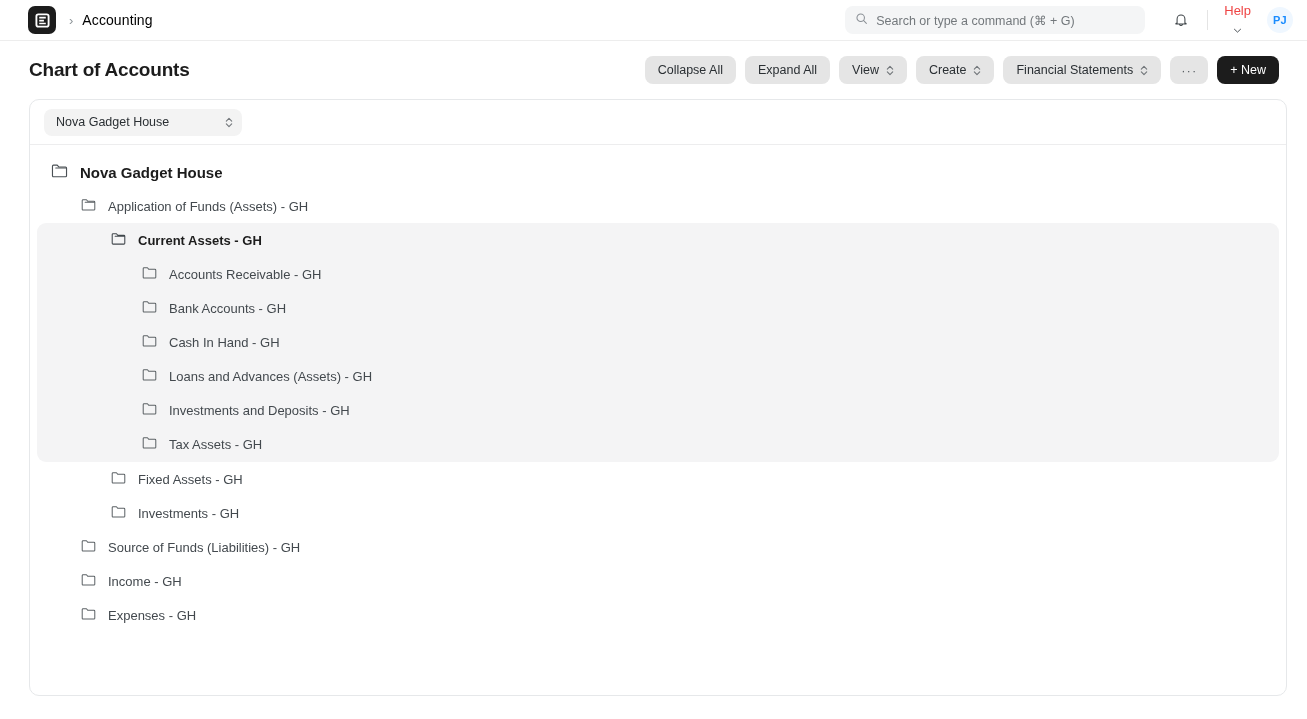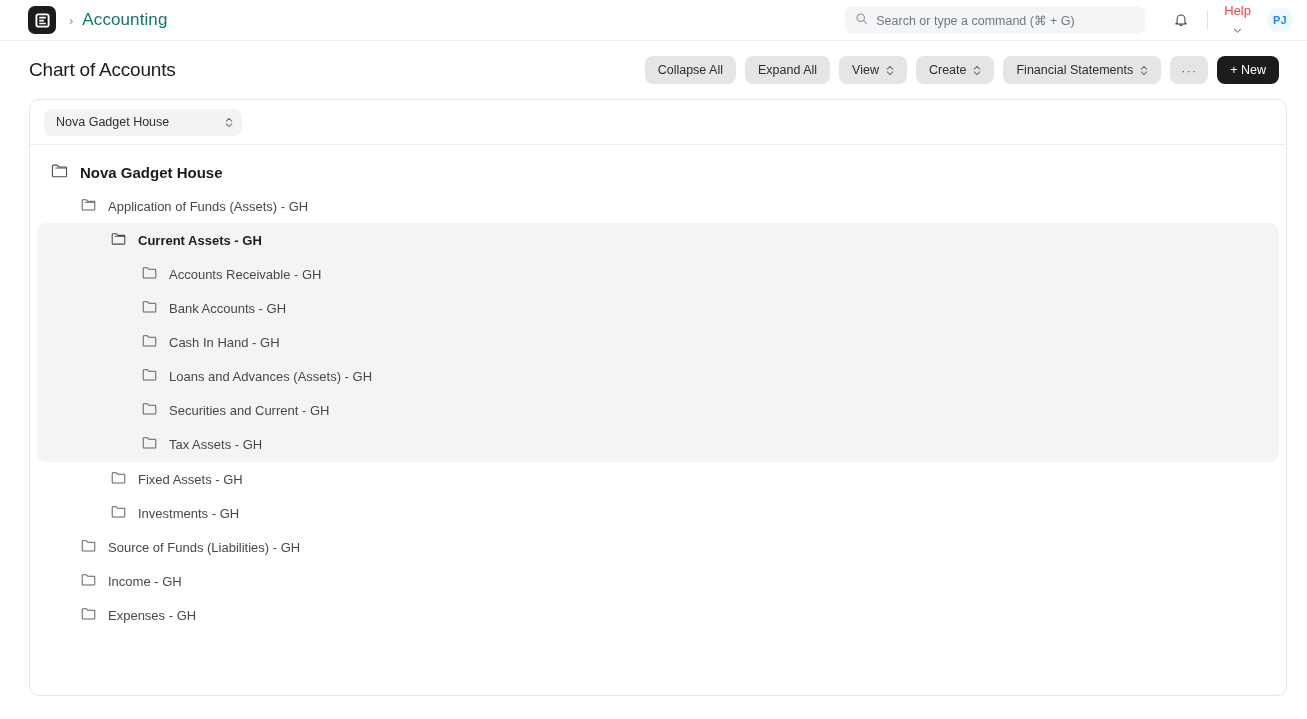--- a/index.html
+++ b/index.html
@@ -29,22 +29,22 @@
     flex: 0 0 auto;
   }
   .brand-logo svg { display: block; }
   .crumb-sep {
     color: #8d9498;
     font-size: 13px;
     margin: 0 9px 0 13px;
     line-height: 1;
   }
   .crumb-link {
-    font-size: 17px;
-    color: #0f766e;
+    font-size: 14px;
+    color: #000000;
     letter-spacing: .1px;
   }
   .nav-right {
     position: absolute;
     right: 14px; top: 0; bottom: 0;
     display: flex; align-items: center; gap: 0;
   }
   .search-box {
     width: 300px; height: 28px;
     background: #f4f5f6;
@@ -89,21 +89,21 @@
 
   
   .page-head {
     height: 58px;
     display: flex; align-items: center;
     padding: 0 28px 0 29px;
     position: relative;
   }
   .page-title {
     font-size: 19px;
-    font-weight: normal;
+    font-weight: bold;
     letter-spacing: -.2px;
     color: #1c1c1c;
   }
   .head-actions {
     margin-left: auto;
     display: flex; align-items: center; gap: 9px;
   }
   .btn {
     height: 28px;
     background: #e5e5e5;
@@ -390,21 +390,21 @@
         </span>
         <span class="node-label">Loans and Advances (Assets) - GH</span>
       </div>
 
       <div class="node-row lvl3">
         <span class="fi">
           <svg width="17" height="17" viewBox="0 0 20 20" aria-hidden="true">
             <path d="M2.6 15.6V5.4a1 1 0 0 1 1-1h4l1.6 1.9h7.2a1 1 0 0 1 1 1v8.3a1 1 0 0 1-1 1H3.6a1 1 0 0 1-1-1z" fill="none" stroke="#5c6266" stroke-width="1.2" stroke-linejoin="round"></path>
           </svg>
         </span>
-        <span class="node-label">Securities and Current - GH</span>
+        <span class="node-label">Investments and Deposits - GH</span>
       </div>
 
 
       <div class="node-row lvl3">
         <span class="fi">
           <svg width="17" height="17" viewBox="0 0 20 20" aria-hidden="true">
             <path d="M2.6 15.6V5.4a1 1 0 0 1 1-1h4l1.6 1.9h7.2a1 1 0 0 1 1 1v8.3a1 1 0 0 1-1 1H3.6a1 1 0 0 1-1-1z" fill="none" stroke="#5c6266" stroke-width="1.2" stroke-linejoin="round"></path>
           </svg>
         </span>
         <span class="node-label">Tax Assets - GH</span>

